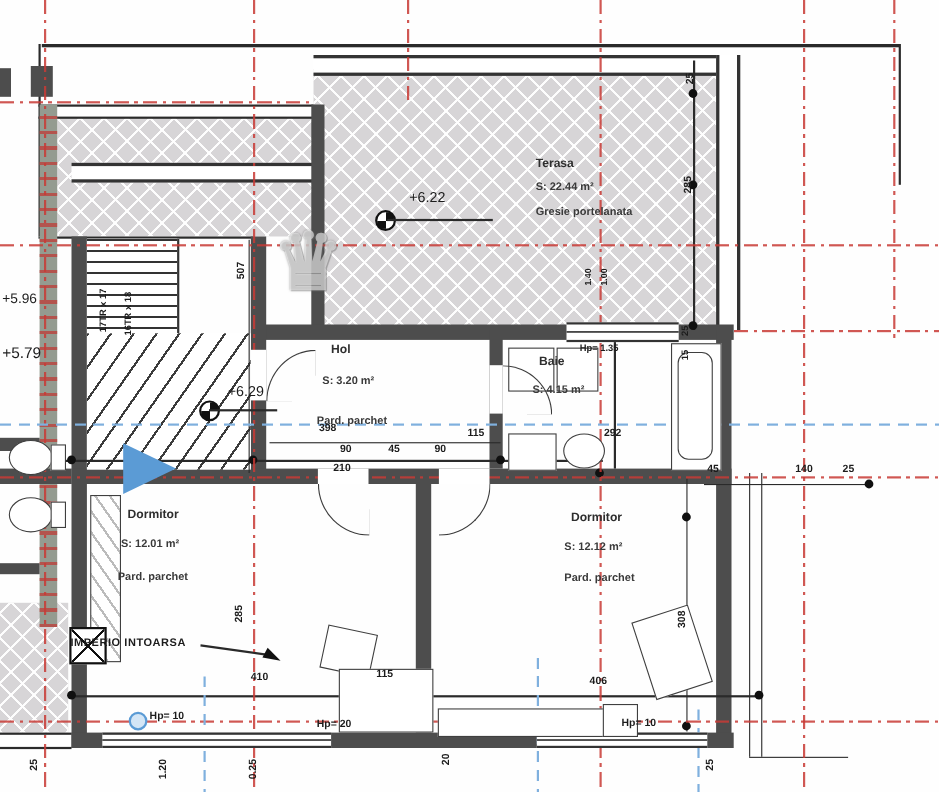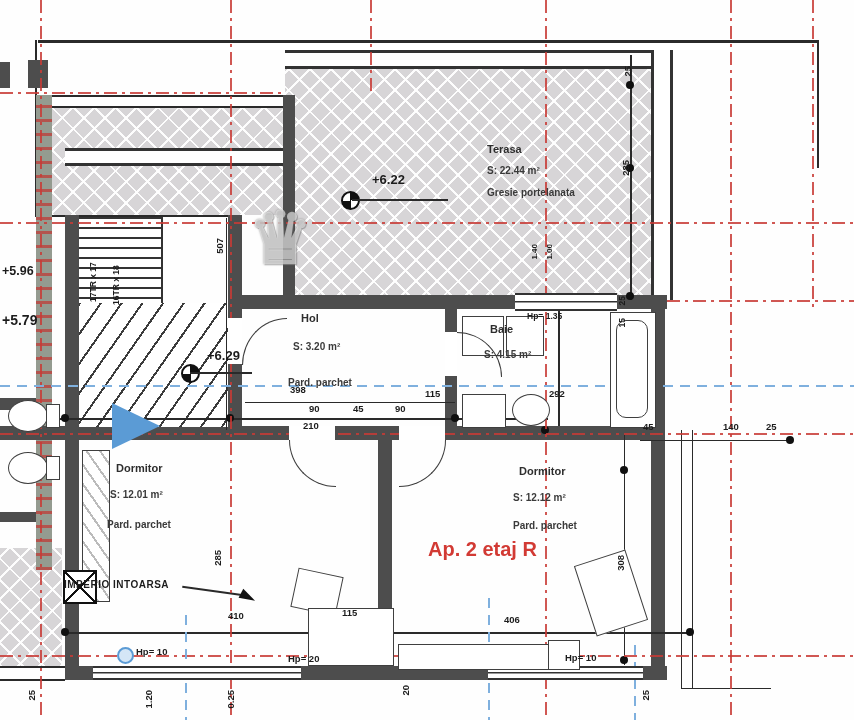--- a/index.html
+++ b/index.html
@@ -23,21 +23,21 @@
        border-top:2px solid #333;border-bottom:2px solid #333;}
   .axh{height:2px;background:repeating-linear-gradient(90deg,#c83a35 0 13px,transparent 13px 18px,#c83a35 18px 21px,transparent 21px 26px);opacity:.85;}
   .axv{width:2px;background:repeating-linear-gradient(180deg,#c83a35 0 13px,transparent 13px 18px,#c83a35 18px 21px,transparent 21px 26px);opacity:.85;}
   .blh{height:2px;background:repeating-linear-gradient(90deg,#7fb0de 0 10px,transparent 10px 17px);}
   .blv{width:2px;background:repeating-linear-gradient(180deg,#7fb0de 0 10px,transparent 10px 17px);}
   .dot{width:8px;height:8px;border-radius:50%;background:#101010;}
   .lbl{font-size:9.5px;font-weight:600;white-space:nowrap;z-index:20;}
   .lblv{writing-mode:vertical-rl;transform:rotate(180deg);font-size:9.5px;font-weight:600;white-space:nowrap;z-index:20;}
   .rn{font-size:11px;font-weight:700;color:#2e2e2e;z-index:20;white-space:nowrap;}
   .ra{font-size:10px;font-weight:600;color:#3a3a3a;z-index:20;white-space:nowrap;}
-  .lvl{font-size:13px;font-weight:700;z-index:20;}
+  .lvl{font-size:13px;font-weight:400;z-index:20;}
   .red{color:#d23a34;font-weight:700;font-size:20px;z-index:30;white-space:nowrap;}
   .lvlm{width:15px;height:15px;border:2px solid #111;border-radius:50%;z-index:21;
     background:conic-gradient(#111 0 90deg,#fff 90deg 180deg,#111 180deg 270deg,#fff 270deg 360deg);}
   .treads{background:#fff;background-image:repeating-linear-gradient(180deg,#333 0 2px,transparent 2px 10px);border-right:2px solid #333;}
   .diag{background:#fff;background-image:repeating-linear-gradient(125deg,#3c3c3c 0 2px,transparent 2px 17px);}
   .tri{width:0;height:0;border-top:23px solid transparent;border-bottom:23px solid transparent;border-left:48px solid #5b9bd5;z-index:15;}
   .arc{border:1.6px solid #3a3a3a;background:transparent;z-index:6;}
   .arc-bl{border-radius:0 0 0 100%;border-top:none;border-right:none;}
   .arc-br{border-radius:0 0 100% 0;border-top:none;border-left:none;}
   .arc-tr{border-radius:0 100% 0 0;border-bottom:none;border-left:none;}
@@ -186,21 +186,20 @@
   <div class="abs ra" style="left:484px;top:349px">S: 4.15 m²</div>
 
   <div class="abs rn" style="left:116px;top:462px">Dormitor</div>
   <div class="abs ra" style="left:110px;top:489px">S: 12.01 m²</div>
   <div class="abs ra" style="left:107px;top:519px">Pard. parchet</div>
 
   <div class="abs rn" style="left:519px;top:465px">Dormitor</div>
   <div class="abs ra" style="left:513px;top:492px">S: 12.12 m²</div>
   <div class="abs ra" style="left:513px;top:520px">Pard. parchet</div>
 
-  <div class="abs red" style="left:428px;top:538px">Ap. 2 etaj R</div>
 
   <div class="abs lvl" style="left:372px;top:172px">+6.22</div>
   <div class="abs lvl" style="left:207px;top:348px">+6.29</div>
   <div class="abs lvl" style="left:2px;top:264px;font-size:12.5px">+5.96</div>
   <div class="abs lvl" style="left:2px;top:312px;font-size:14px">+5.79</div>
 
   <div class="abs lblv" style="left:88px;top:222px;height:80px;font-size:8.5px">17TR x 17</div>
   <div class="abs lblv" style="left:111px;top:225px;height:80px;font-size:8.5px">16TR x 18</div>
 
   <div class="abs lbl" style="left:64px;top:579px;font-size:10px;letter-spacing:.5px">IMPERIO INTOARSA</div>
@@ -214,21 +213,21 @@
   <div class="abs lbl" style="left:395px;top:403px">90</div>
   <div class="abs lbl" style="left:425px;top:388px">115</div>
   <div class="abs lbl" style="left:303px;top:420px">210</div>
   <div class="abs lbl" style="left:549px;top:388px">292</div>
   <div class="abs lbl" style="left:643px;top:421px">45</div>
   <div class="abs lbl" style="left:723px;top:421px">140</div>
   <div class="abs lbl" style="left:766px;top:421px">25</div>
   <div class="abs lblv" style="left:617px;top:296px;font-size:8.5px">25</div>
   <div class="abs lblv" style="left:617px;top:318px;font-size:8.5px">15</div>
   <div class="abs lbl" style="left:228px;top:610px">410</div>
-  <div class="abs lbl" style="left:504px;top:614px">406</div>
+  <div class="abs lbl" style="left:536px;top:614px">406</div>
   <div class="abs lbl" style="left:342px;top:607px">115</div>
   <div class="abs lblv" style="left:615px;top:555px">308</div>
   <div class="abs lblv" style="left:212px;top:550px">285</div>
   <div class="abs lblv" style="left:530px;top:244px;font-size:8px">1.40</div>
   <div class="abs lblv" style="left:545px;top:244px;font-size:8px">1.00</div>
   <div class="abs lblv" style="left:143px;top:690px">1.20</div>
   <div class="abs lblv" style="left:225px;top:690px">0.25</div>
   <div class="abs lblv" style="left:400px;top:685px">20</div>
   <div class="abs lblv" style="left:640px;top:690px">25</div>
   <div class="abs lblv" style="left:26px;top:690px">25</div>

